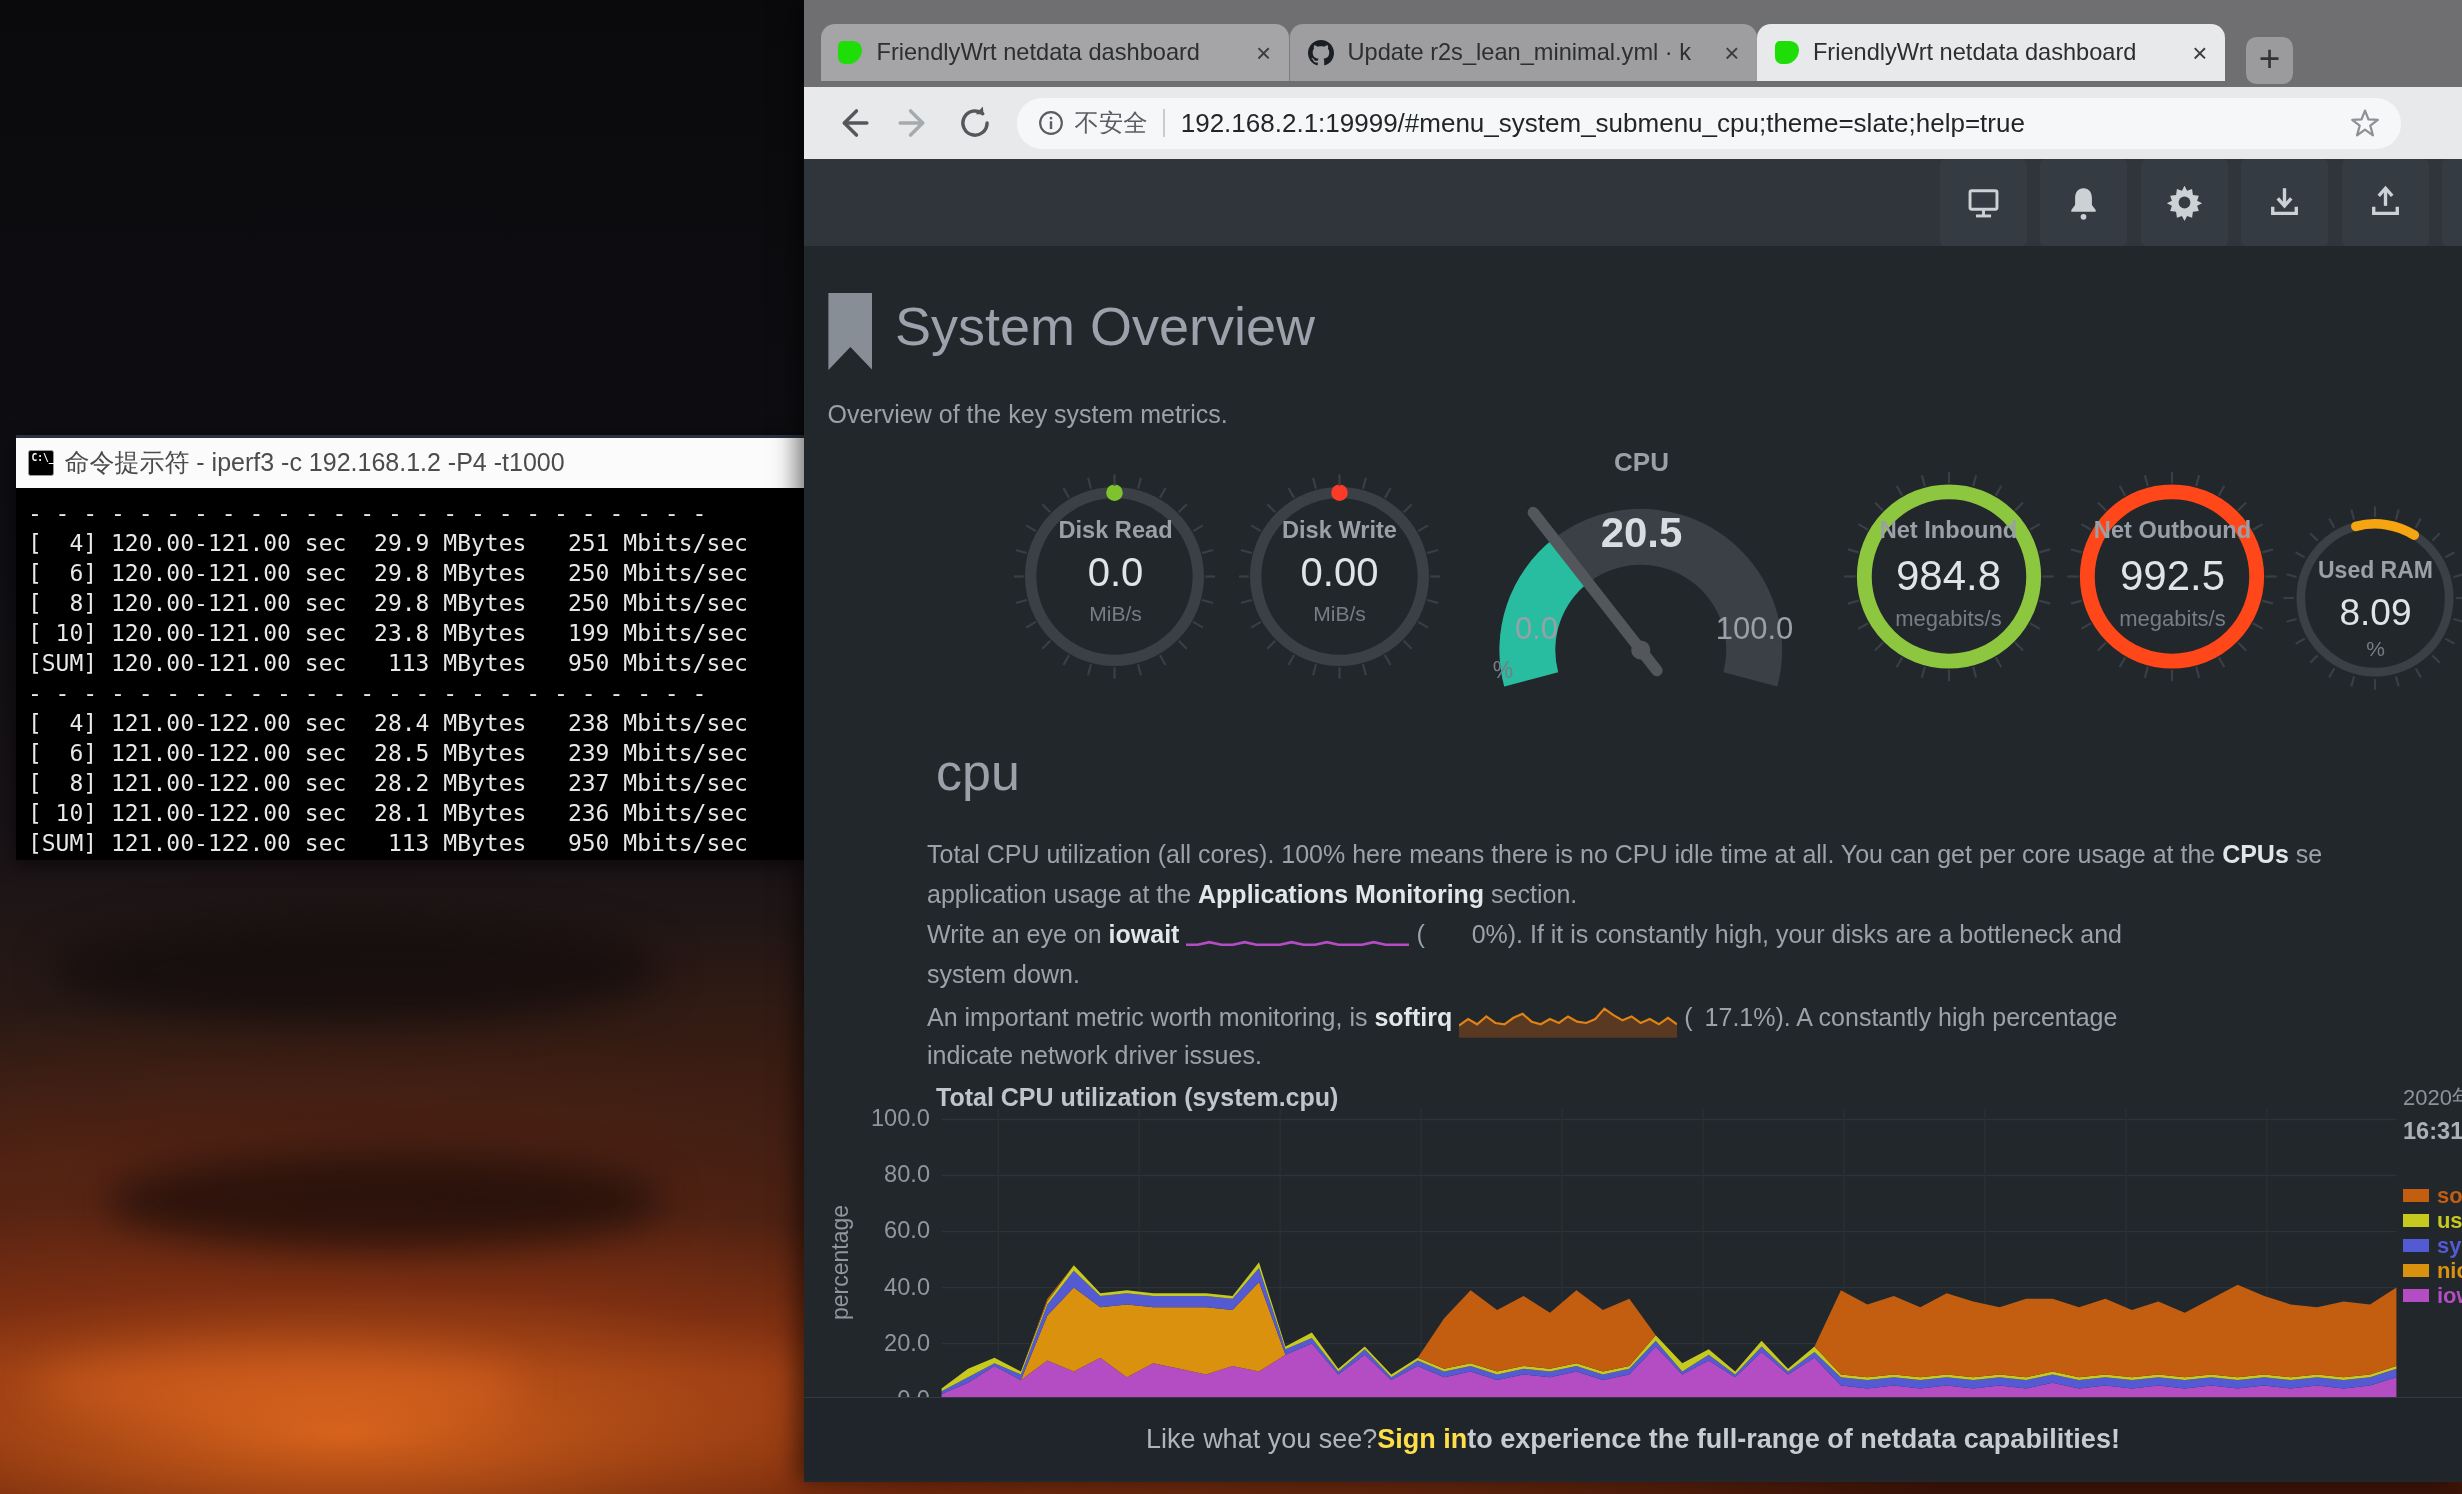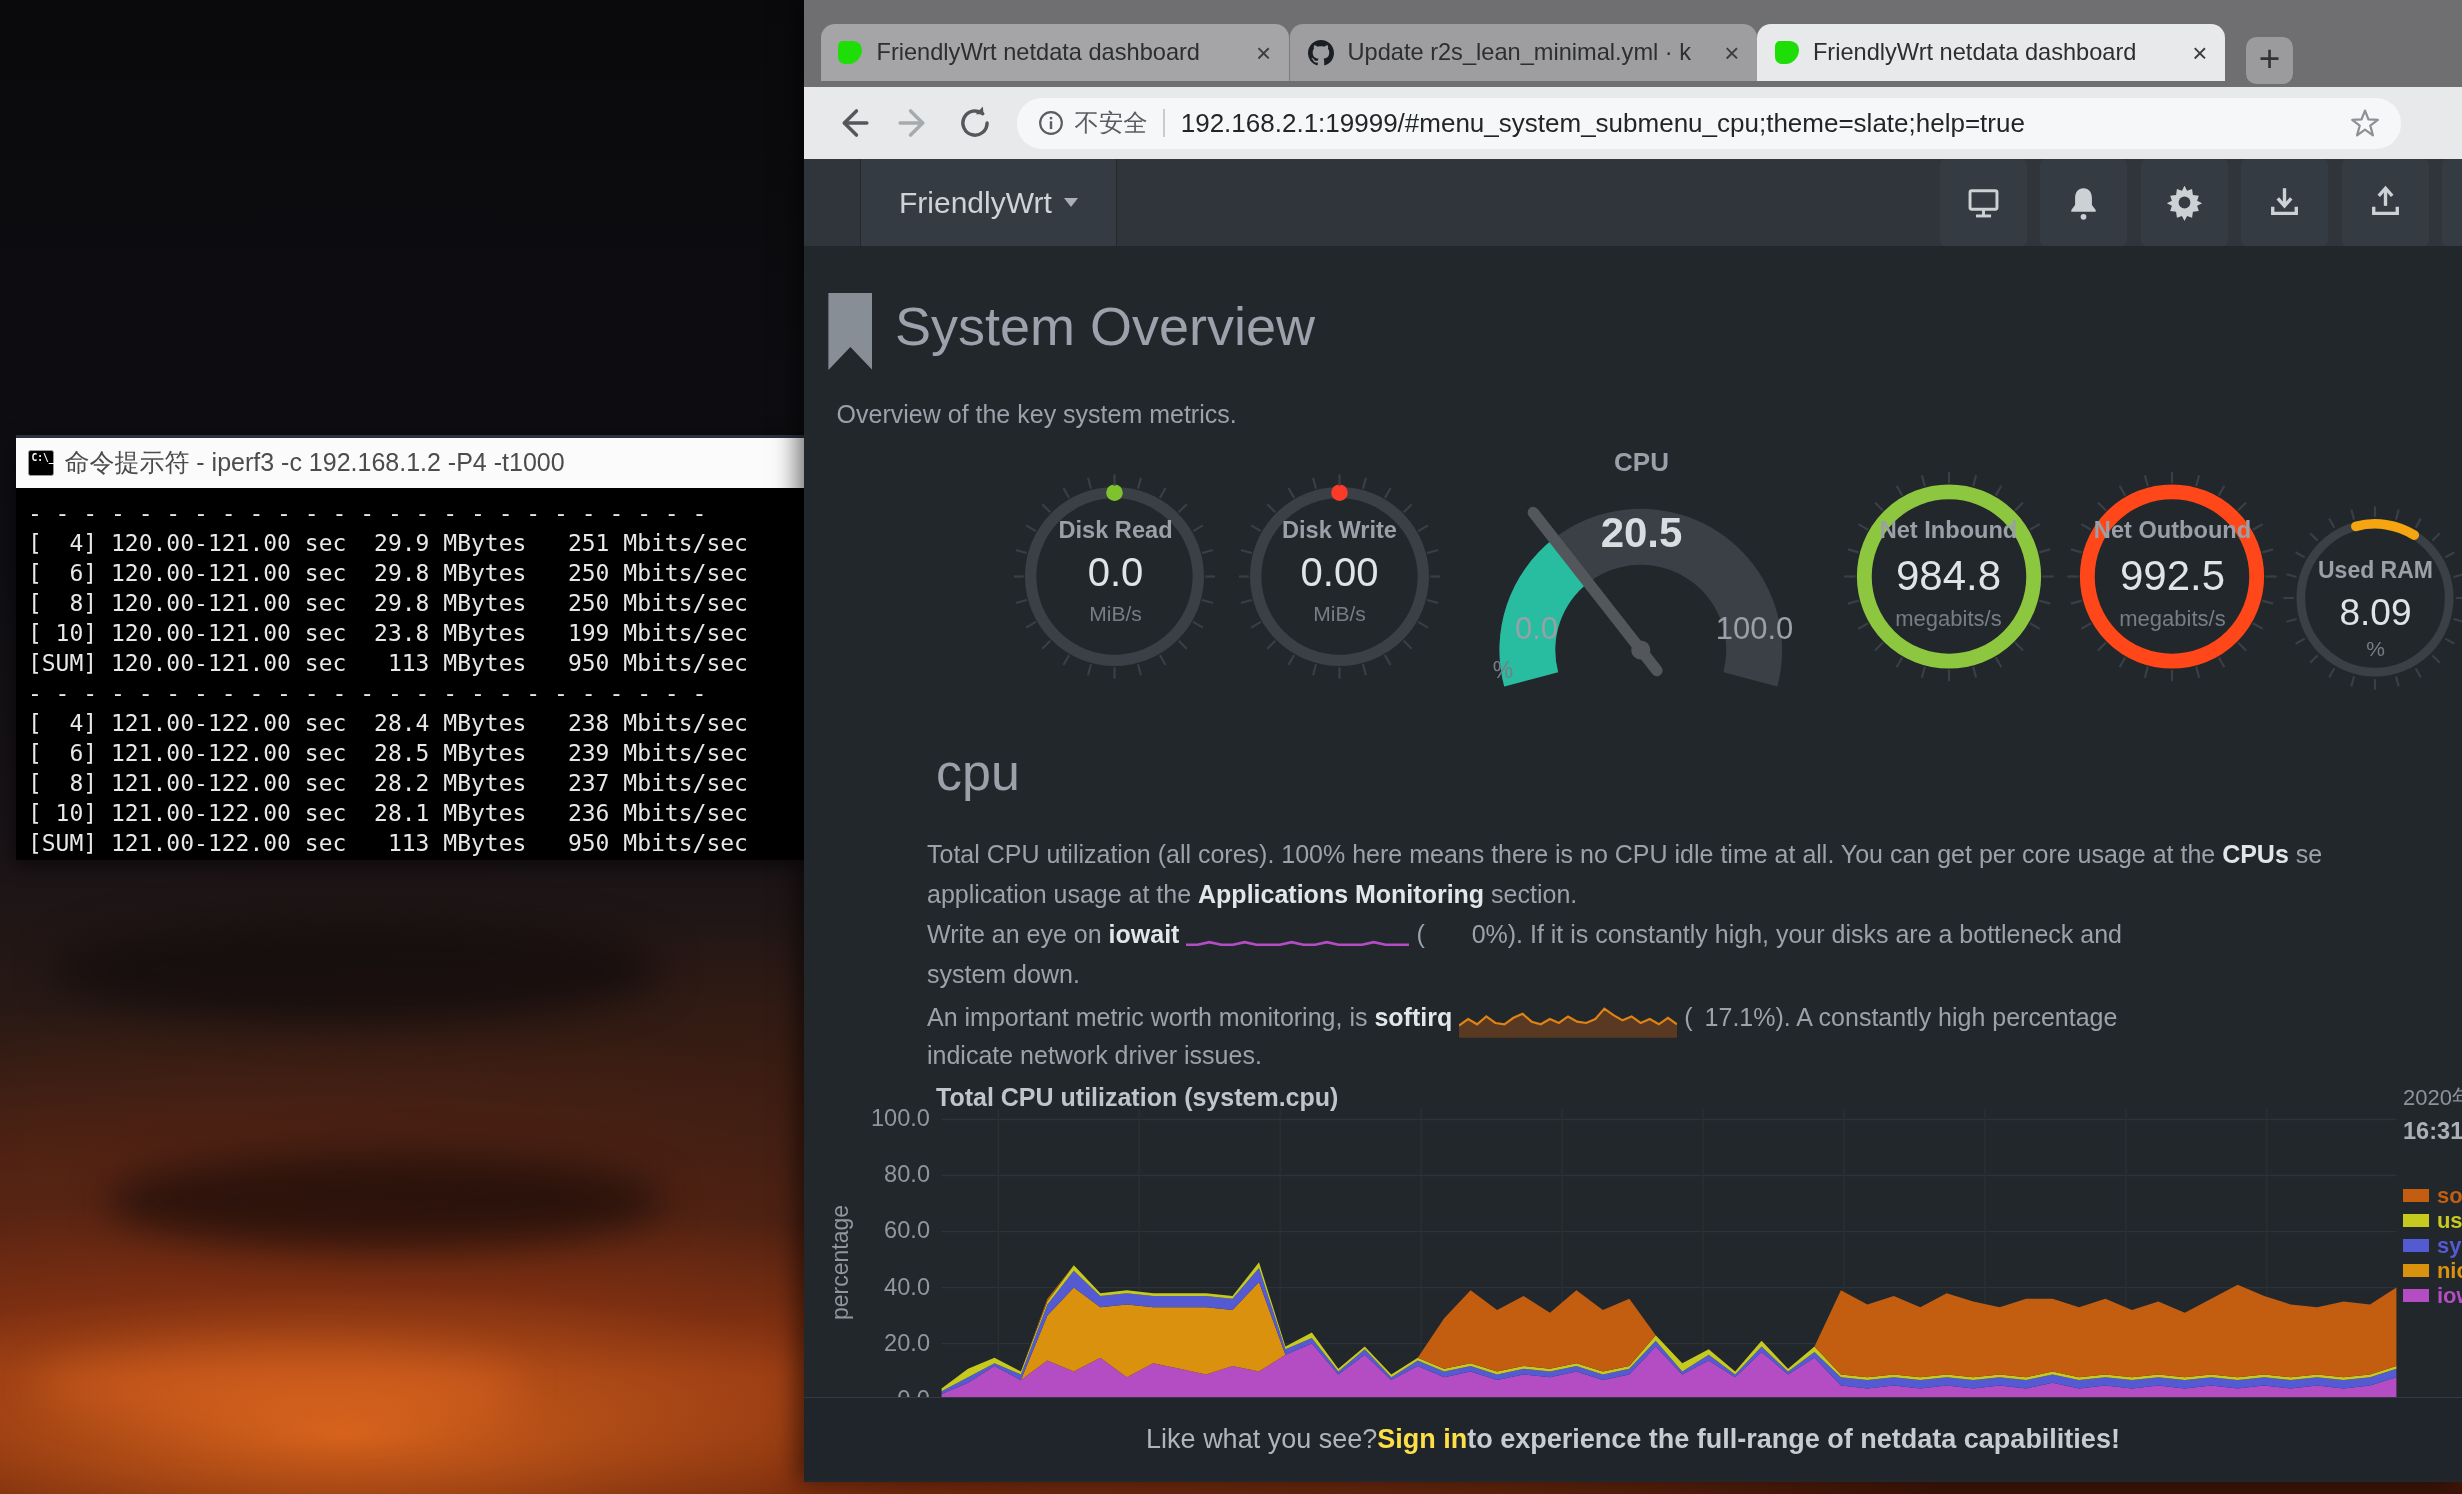--- a/index.html
+++ b/index.html
@@ -56,21 +56,21 @@
              border-left:1.7px solid #24282d;border-right:1.7px solid #24282d;display:flex;align-items:center;
              justify-content:center;gap:12.2px;color:#cfd3d7;font-size:30px;}
   .caret{width:0;height:0;border-left:7.9px solid transparent;border-right:7.9px solid transparent;border-top:9.6px solid #aab0b5;}
   .hdr-ico-cell{position:absolute;top:0;height:87px;width:87px;background:#353b42;border-radius:5.2px;
                 display:flex;align-items:center;justify-content:center;}
   .hdr-ico-cell svg{width:37px;height:37px;fill:#ccd1d5;stroke:#ccd1d5;}
 
   #bookmark{position:absolute;left:24.4px;top:293px;width:44px;height:77px;background:#878e96;
             clip-path:polygon(0 0,100% 0,100% 100%,50% 70%,0 100%);}
   #page-title{position:absolute;left:91px;top:295px;font-size:54px;color:#9ba2ab;}
-  #page-subtitle{position:absolute;left:23.6px;top:400px;font-size:25px;color:#9aa1a8;margin-left:9px;}
+  #page-subtitle{position:absolute;left:23.6px;top:400px;font-size:25px;color:#9aa1a8;}
 
   .gauge-svg{position:absolute;}
   .gtext{position:absolute;text-align:center;color:#99a0a7;}
   .glabel{font-size:23.6px;font-weight:600;}
   .gvalue{font-size:40px;color:#e0e4e7;}
   .gunit{font-size:21px;color:#767d84;}
 
   #cpu-heading{position:absolute;left:132px;top:742px;font-size:52px;color:#9aa1a8;}
   .para{position:absolute;left:123px;width:1563px;font-size:25px;color:#9ba2a9;white-space:nowrap;}
   .para b{color:#e2e6e9;font-weight:700;}
@@ -170,24 +170,20 @@
         <span class="pill-div"></span>
         <span id="url-text">192.168.2.1:19999/#menu_system_submenu_cpu;theme=slate;help=true</span>
         <svg width="30" height="30" viewBox="0 0 34 34" style="flex:none;">
           <path d="M17 3 L21 13 L31.5 13.5 L23 20 L26 31 L17 24.5 L8 31 L11 20 L2.5 13.5 L13 13 Z" stroke="#8d9094" stroke-width="2.5" fill="none" stroke-linejoin="round"></path>
         </svg>
       </div>
       <div class="ext-ico"></div>
     </div>
 
     <div id="ndheader">
-      <div id="brandcell">
-        <span>FriendlyWrt</span>
-        <span class="caret"></span>
-      </div>
       <div class="hdr-ico-cell" style="left:1136px;">
         <svg viewBox="0 0 44 44">
           <rect x="6" y="8" width="32" height="22" rx="2" fill="none" stroke-width="3.5"></rect>
           <line x1="22" y1="30" x2="22" y2="37" stroke-width="3.5"></line>
           <line x1="13" y1="38" x2="31" y2="38" stroke-width="3.5"></line>
         </svg>
       </div>
       <div class="hdr-ico-cell" style="left:1236px;">
         <svg viewBox="0 0 44 44">
           <path d="M22 5 C15.5 5 12 10 12 17 v8 l-4.5 6 v2 h29 v-2 L32 25 v-8 C32 10 28.5 5 22 5 Z" stroke="none"></path>

